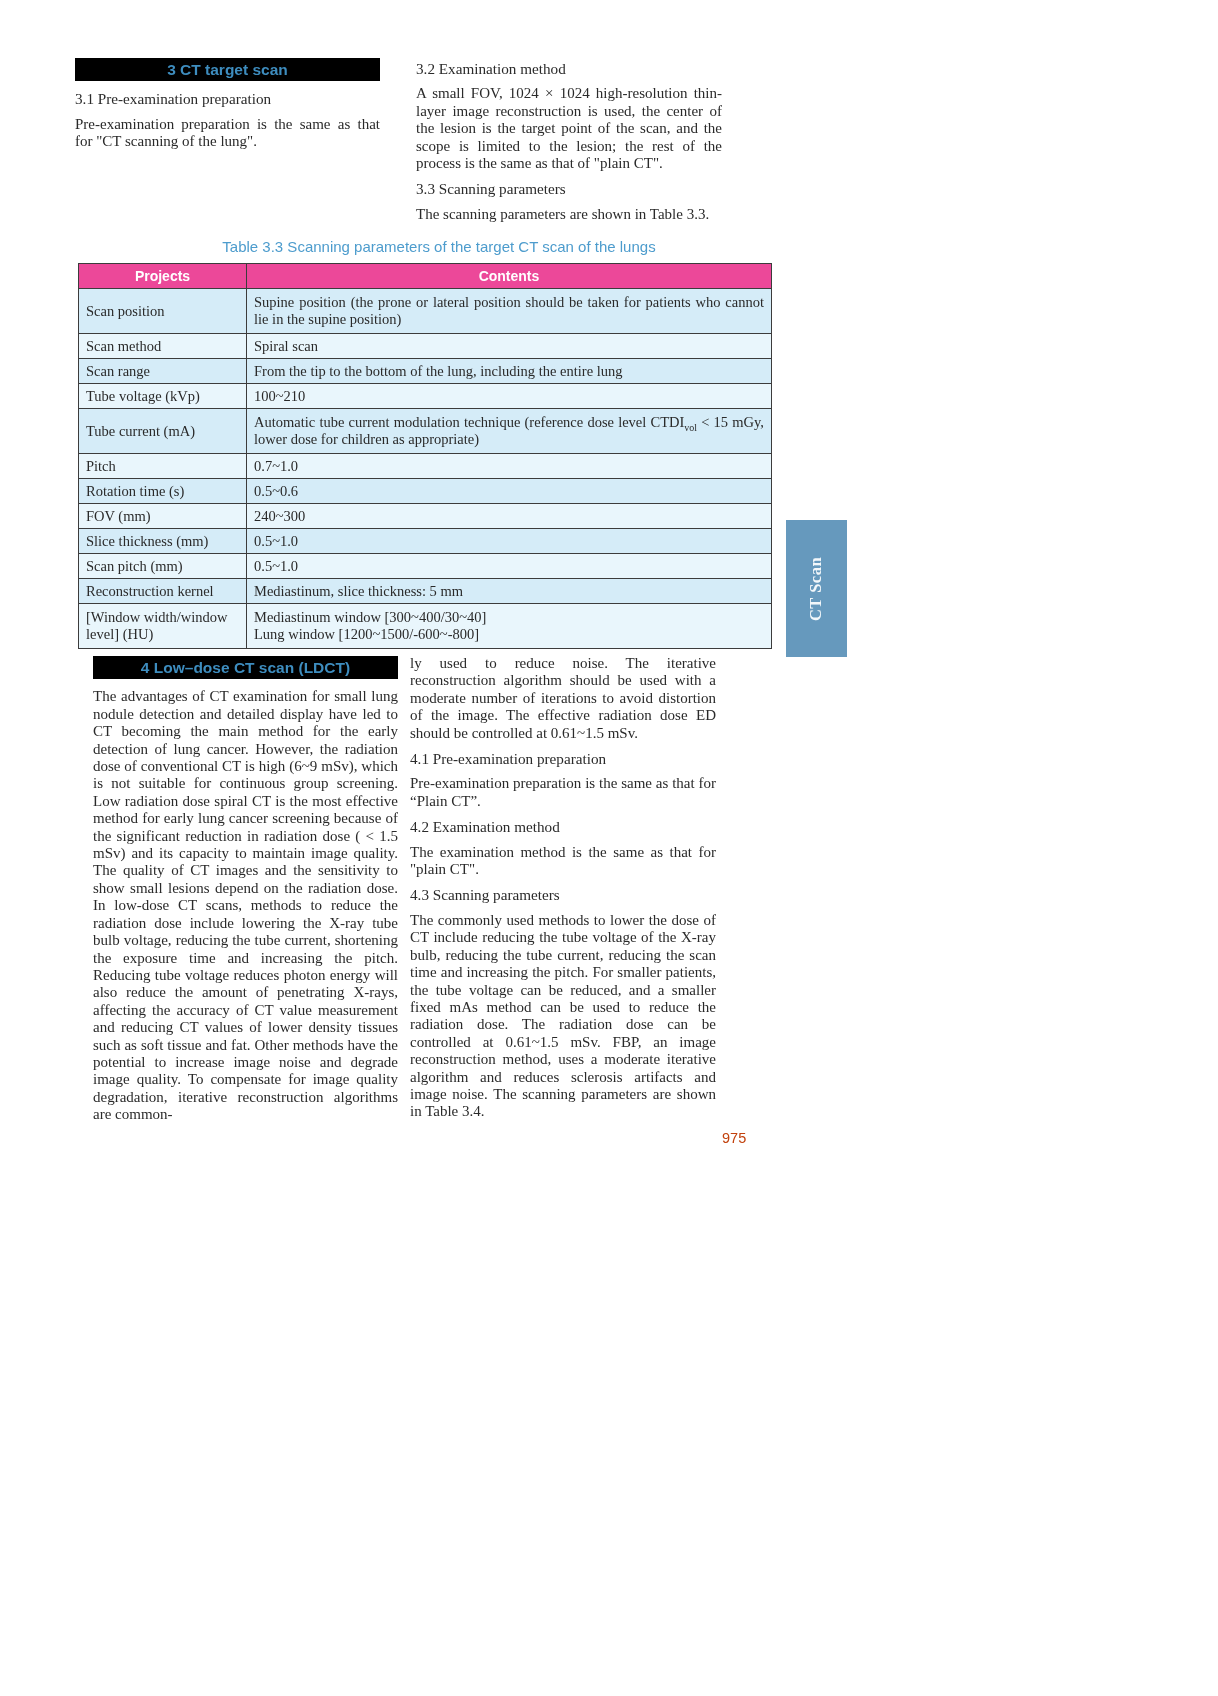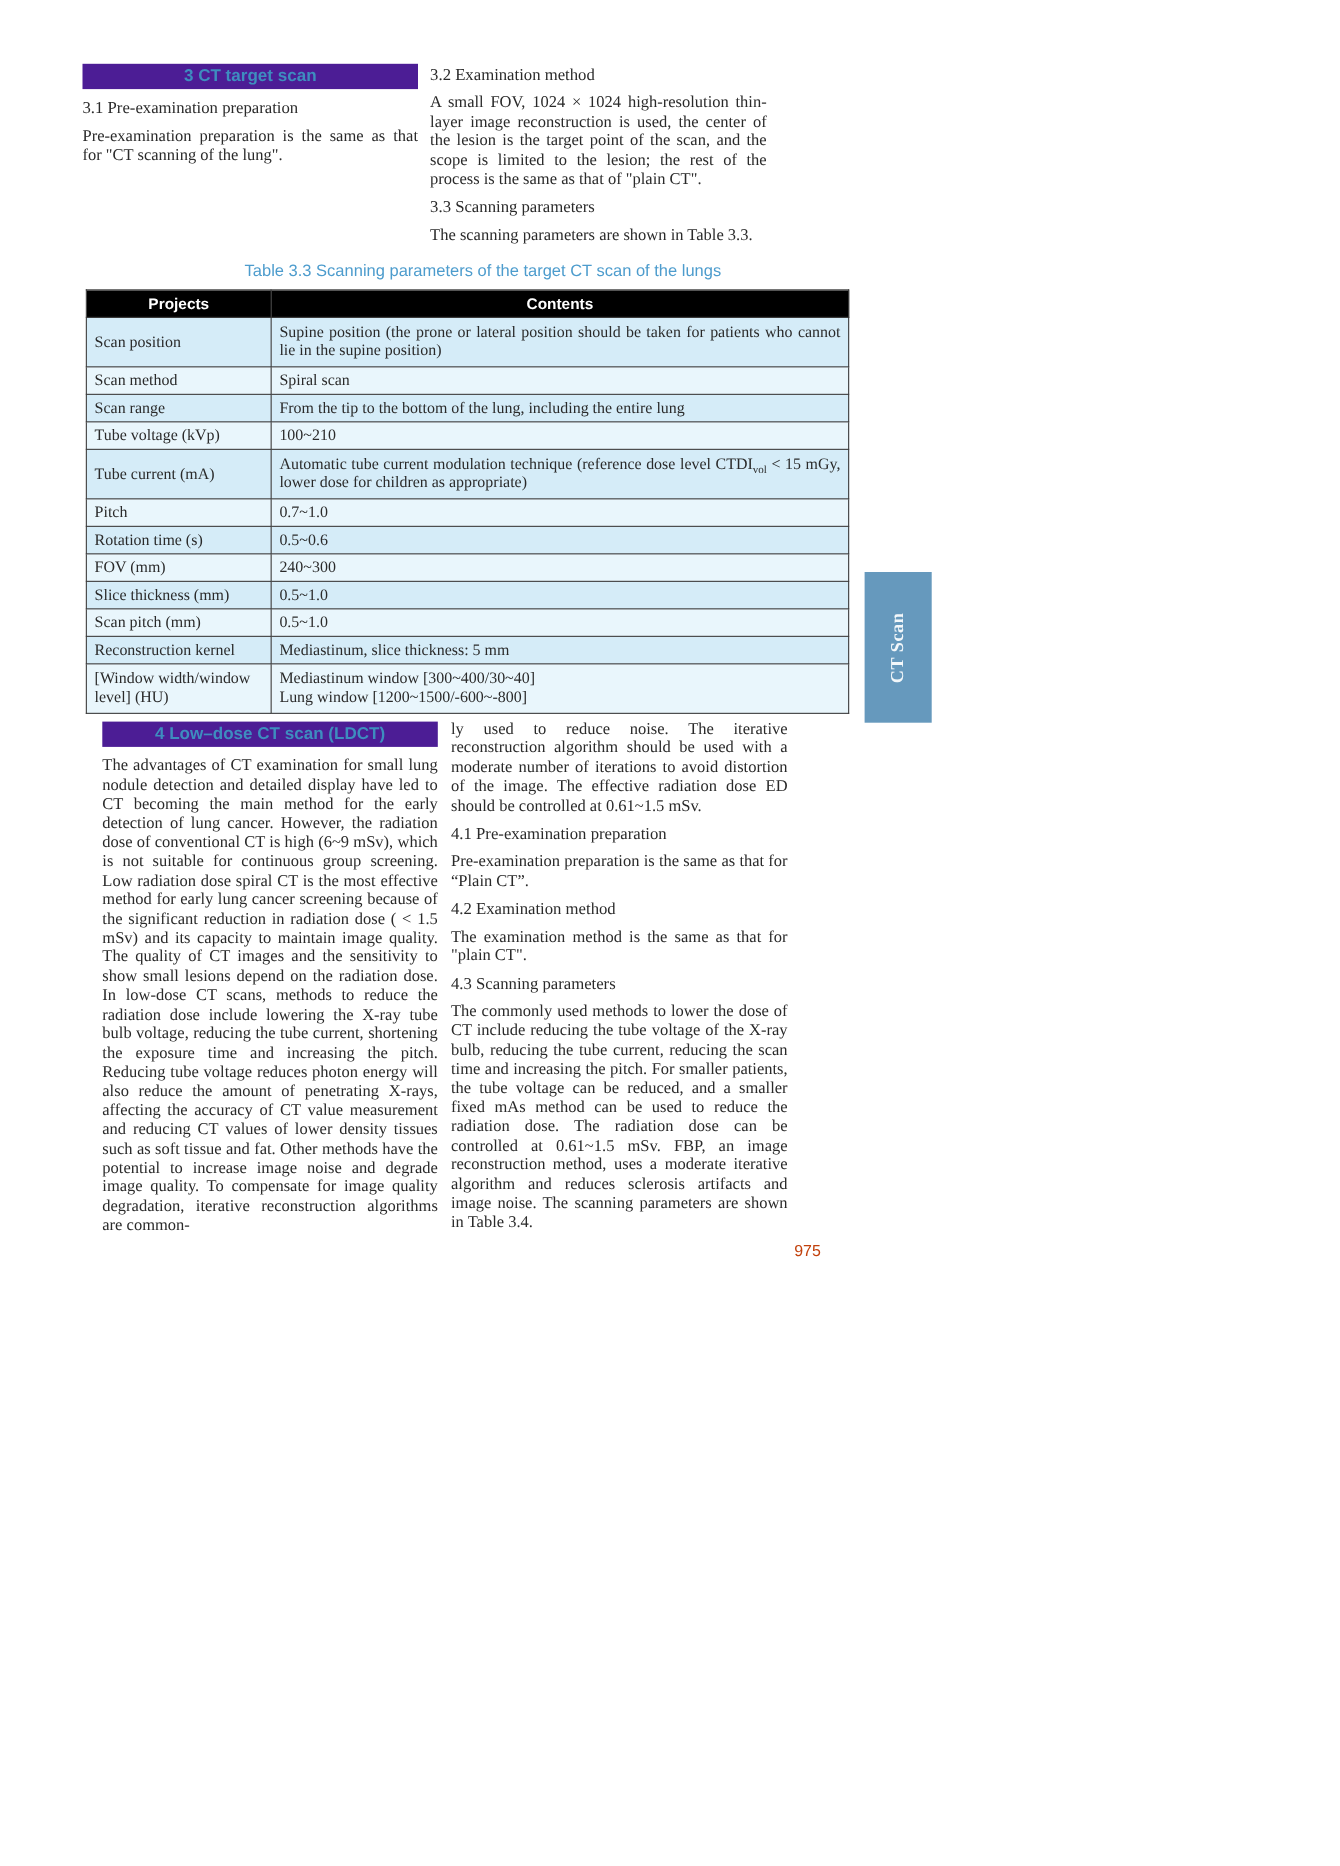--- a/index.html
+++ b/index.html
@@ -6,33 +6,33 @@
   body{
     width:1218px;height:1696px;background:#ffffff;
     font-family:"Liberation Serif",serif;color:#2a2a2a;
     position:relative;overflow:hidden;
   }
   .col{position:absolute;width:305px;font-size:15px;line-height:17.4px;text-align:justify;}
   .col p{margin:0 0 8px 0;}
   .subhead{margin:10px 0 7px 0;text-align:left;font-size:15.2px;}
   .subhead.first{margin-top:2px;}
   .secbox{
-    background:#4c1d95;color:#3e8dbf;
+    background:#000000;color:#3e8dbf;
     font-family:"Liberation Sans",sans-serif;font-weight:bold;font-size:15.5px;
     text-align:center;padding:3px 0;margin:0 0 9px 0;
   }
   .table-wrap{position:absolute;left:78px;top:238px;width:722px;}
   .table-title{
     font-family:"Liberation Sans",sans-serif;color:#4d9ccd;
     font-size:15px;text-align:center;margin:0 0 8px 0;
   }
   table{border-collapse:collapse;width:694px;font-size:14.5px;line-height:17px;table-layout:fixed;}
   th,td{border:1px solid #3c3c3c;padding:2px 7px;vertical-align:middle;}
   th{
-    background:#000000;color:#ffffff;height:20px;
+    background:#ec4899;color:#ffffff;height:20px;
     font-family:"Liberation Sans",sans-serif;font-weight:bold;font-size:14px;
     text-align:center;padding:2px;
   }
   th.col-project,td.project{width:163px;}
   tbody tr:nth-child(odd) td{background:#d5ecf8;}
   tbody tr:nth-child(even) td{background:#e9f6fc;}
   td.content{text-align:justify;}
   tr.short td{height:20px;}
   tr.tall td{height:40px;}
   .cell-line{display:block;}
@@ -44,21 +44,21 @@
   .side-tab span{
     transform:rotate(-90deg);white-space:nowrap;
     color:#f2f7fa;font-weight:bold;font-size:16.5px;letter-spacing:0.5px;
     font-family:"Liberation Serif",serif;
   }
   .page-num{
     position:absolute;left:722px;top:1130px;
     font-family:"Liberation Sans",sans-serif;font-size:14.5px;color:#c2410c;
   }
   #s3-left{left:75px;top:58px;}
-  #s3-right{left:391px;top:58px;width:306px;}
+  #s3-right{left:416px;top:58px;width:306px;}
   #s4-left{left:93px;top:656px;}
   #s4-right{left:410px;top:655px;width:306px;}
 </style>
 </head>
 <body>
 
 <div class="col" id="s3-left">
   <div class="secbox">3 CT target scan</div>
   <p class="subhead">3.1 Pre-examination preparation</p>
   <p>Pre-examination preparation is the same as that for "CT scanning of the lung".</p>

